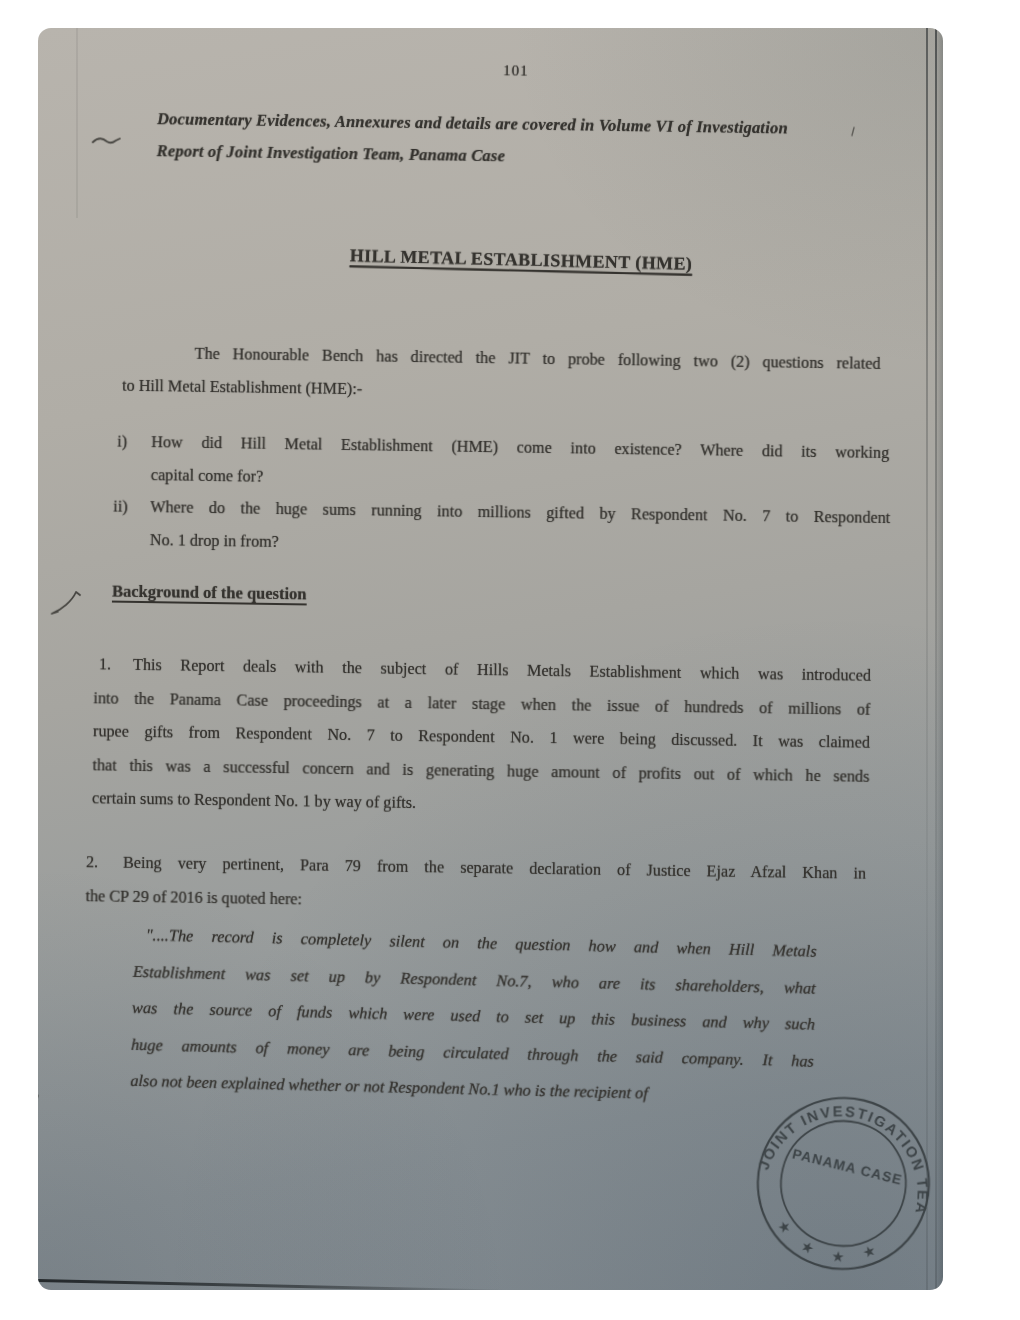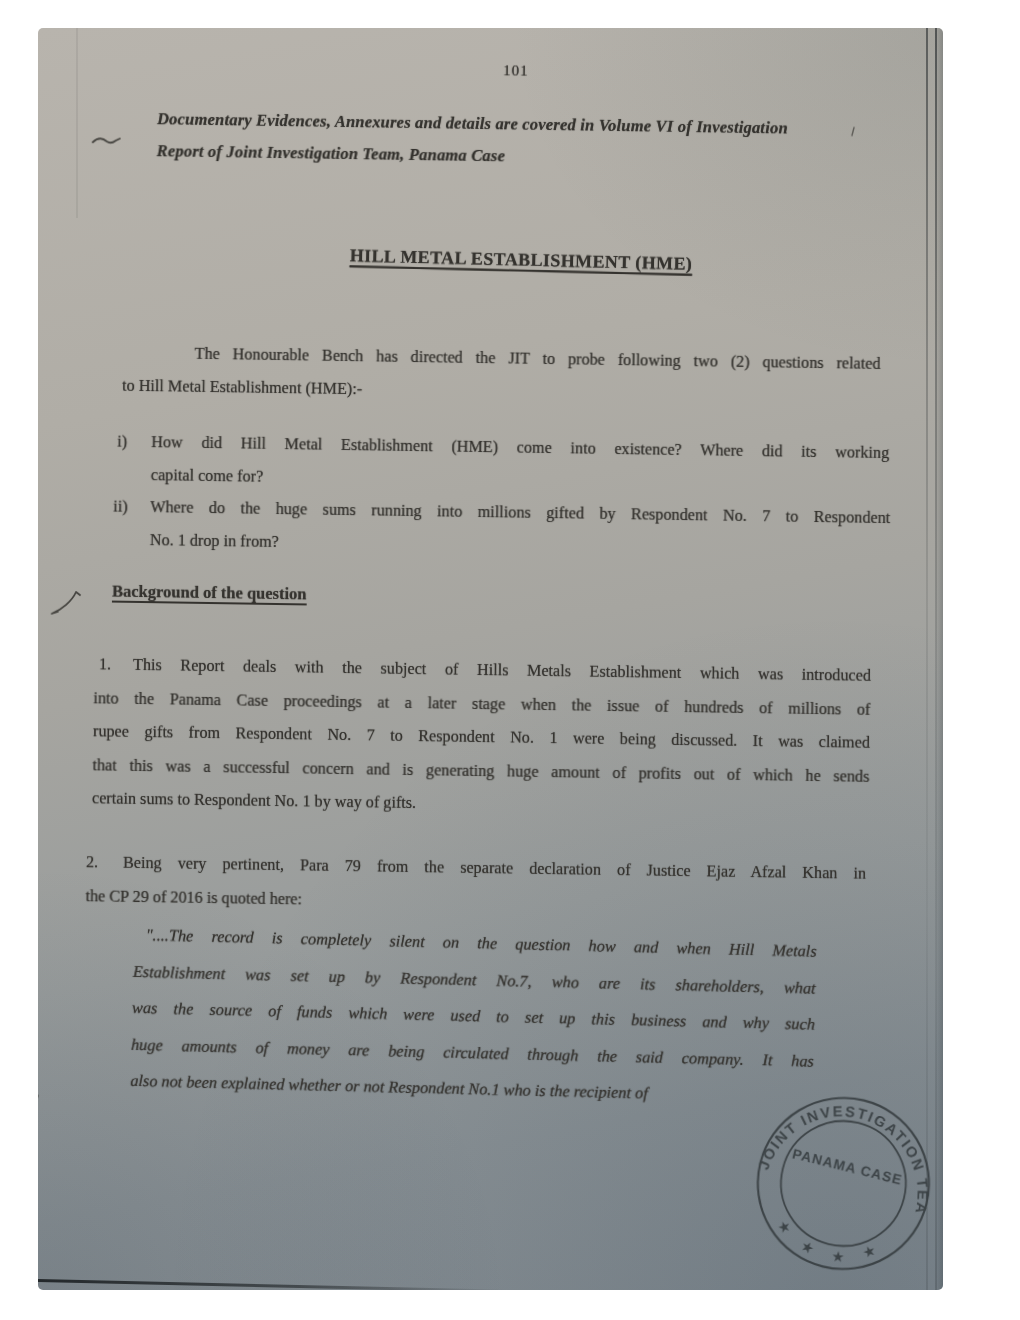--- a/index.html
+++ b/index.html
@@ -1,19 +1,19 @@
 <!DOCTYPE html>
 <html><head>
 <meta charset="utf-8">
 <style>
   html,body{margin:0;padding:0;background:#ffffff;}
   .canvas{position:relative;width:1020px;height:1320px;background:#ffffff;overflow:hidden;
           font-family:"Liberation Serif",serif;}
   .page{position:absolute;left:38px;top:28px;width:905px;height:1262px;overflow:hidden;
-        border-radius:5px;
+        border-radius:13px;
         background:
           radial-gradient(120% 90% at 88% 102%, rgba(38,58,74,.20), rgba(0,0,0,0) 62%),
           radial-gradient(95% 65% at 0% 102%, rgba(30,46,60,.16), rgba(0,0,0,0) 55%),
           radial-gradient(80% 45% at 100% 0%, rgba(55,70,70,.12), rgba(0,0,0,0) 60%),
           linear-gradient(170deg,#b8b4ad 0%,#b0ada6 28%,#a6a5a0 48%,#989c9c 68%,#8b9296 84%,#848c92 100%);}
   .content{position:absolute;left:0;top:0;width:100%;height:100%;
            transform:rotate(0.85deg);transform-origin:40px 30px;filter:blur(.22px);}
   .t{position:absolute;color:#34322e;text-shadow:0 0 .8px rgba(40,38,34,.7);}
   .lines .ln{height:33px;}
   .j{text-align:justify;text-align-last:justify;}

